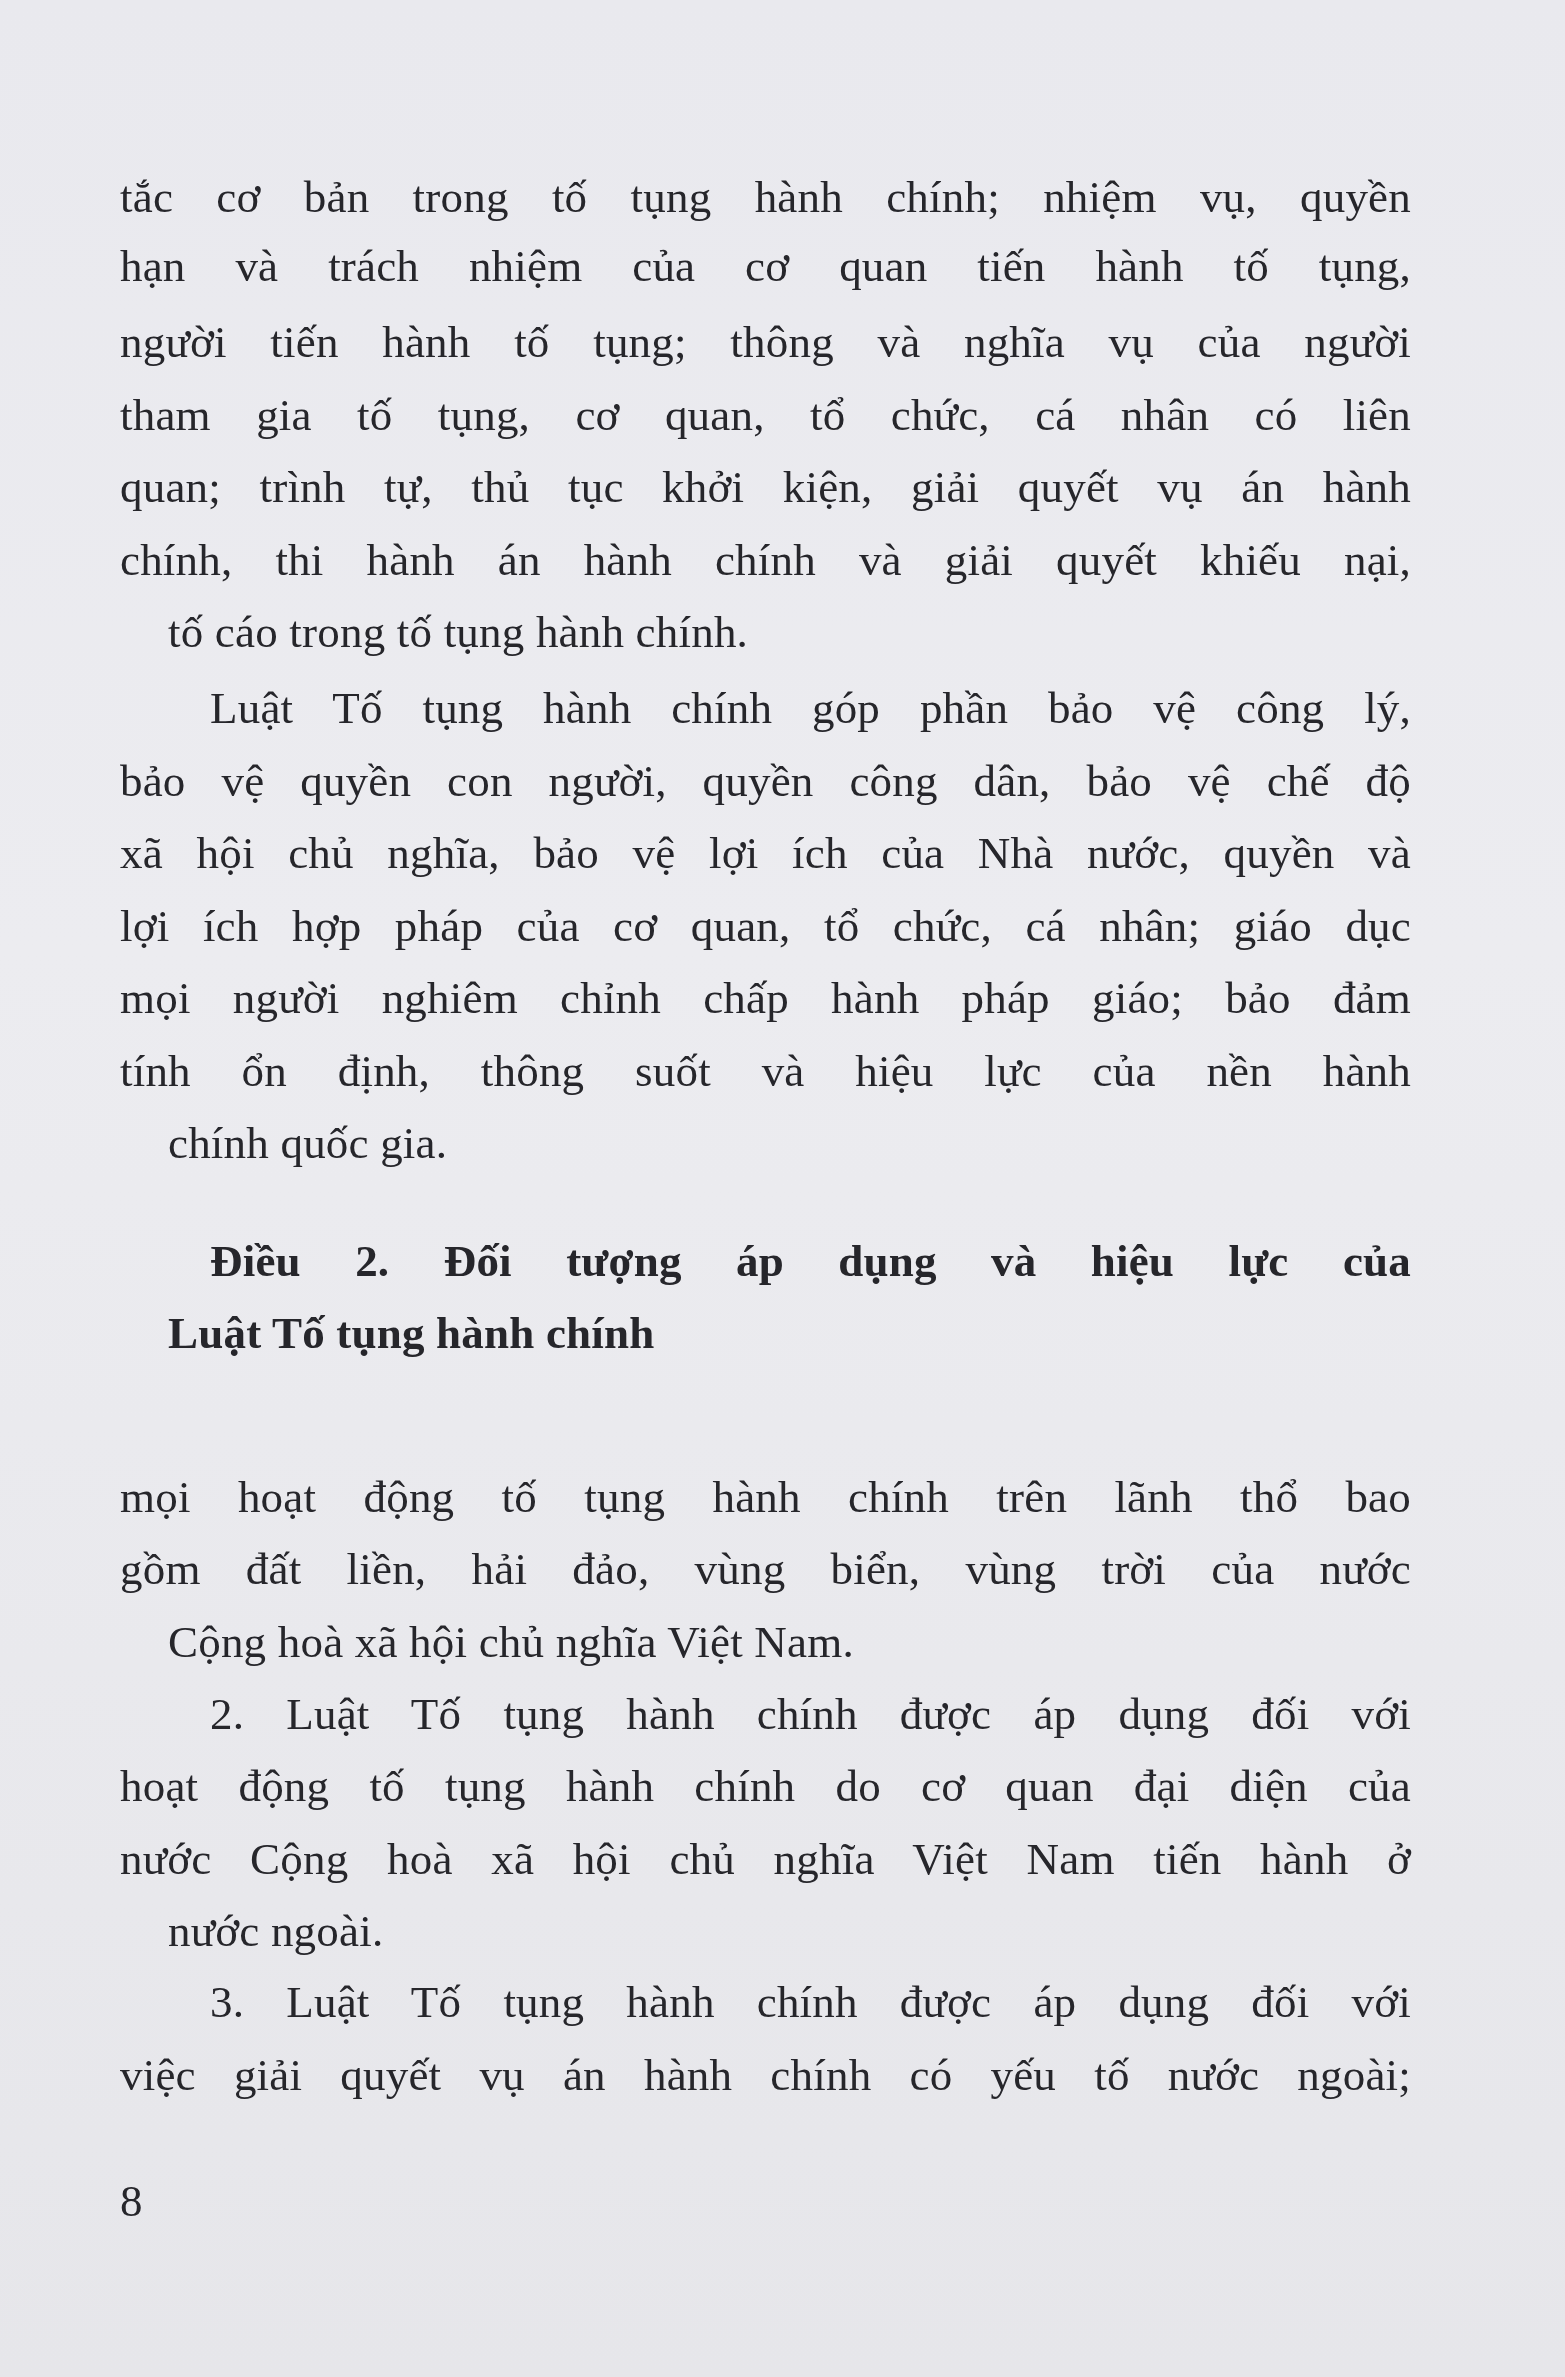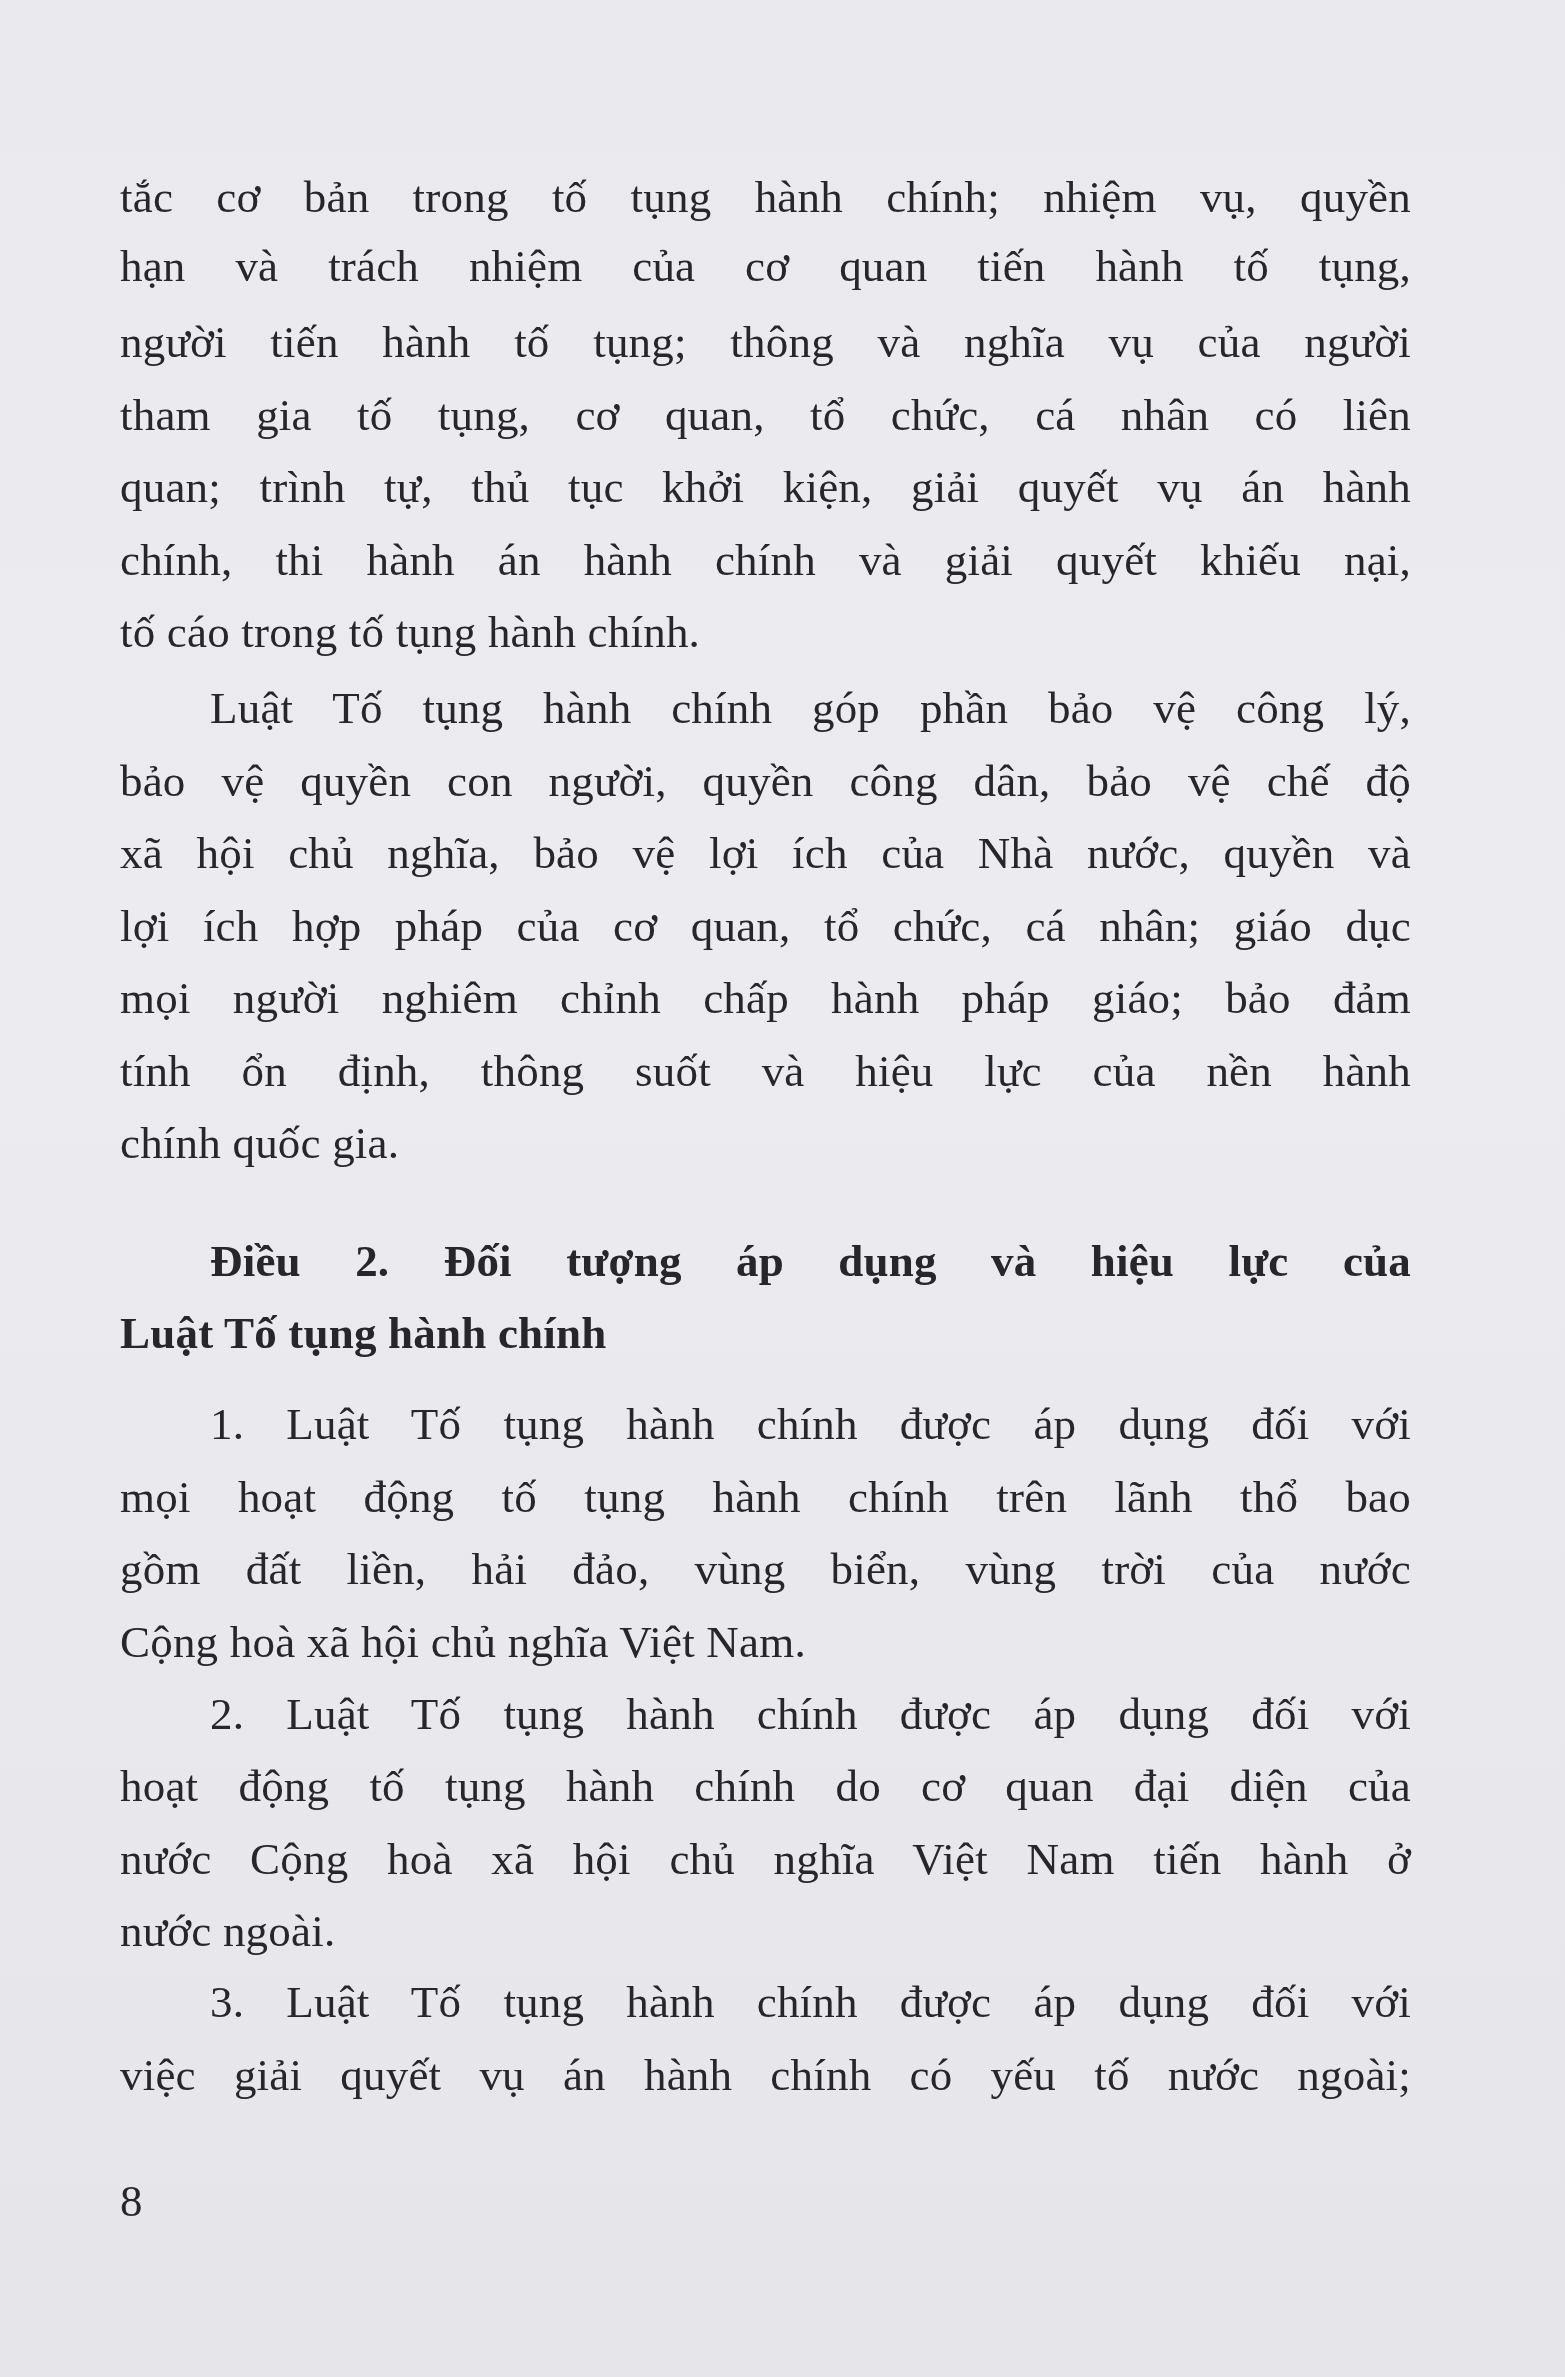--- a/index.html
+++ b/index.html
@@ -10,21 +10,21 @@
     color:#26262b;
     position:relative;
   }
   .page { position:absolute; left:0; top:0; width:1566px; height:2377px; }
   .line {
     position:absolute; left:120px; width:1291px;
     font-size:45px; line-height:72px; height:72px;
     white-space:nowrap; text-align:justify; text-align-last:justify;
     letter-spacing:0.2px;
   }
-  .line.last { text-align-last:left; }
+  .line.last { text-align-last:left;margin-left:48px; }
   .indent { left:210px; width:1201px; }
   .bold { font-weight:bold; }
   .pagenum {
     position:absolute; left:120px; top:2165px;
     font-size:45px; line-height:72px;
   }
 </style>
 </head>
 <body>
 
@@ -42,21 +42,20 @@
   <div class="line" style="top:745px">bảo vệ quyền con người, quyền công dân, bảo vệ chế độ</div>
   <div class="line" style="top:817px">xã hội chủ nghĩa, bảo vệ lợi ích của Nhà nước, quyền và</div>
   <div class="line" style="top:890px">lợi ích hợp pháp của cơ quan, tổ chức, cá nhân; giáo dục</div>
   <div class="line" style="top:962px">mọi người nghiêm chỉnh chấp hành pháp giáo; bảo đảm</div>
   <div class="line" style="top:1035px">tính ổn định, thông suốt và hiệu lực của nền hành</div>
   <div class="line last" style="top:1107px">chính quốc gia.</div>
 
   <div class="line indent bold" style="top:1225px">Điều 2. Đối tượng áp dụng và hiệu lực của</div>
   <div class="line bold last" style="top:1297px">Luật Tố tụng hành chính</div>
 
-  <div class="line indent" style="top:1388px">1. Luật Tố tụng hành chính được áp dụng đối với</div>
   <div class="line" style="top:1461px">mọi hoạt động tố tụng hành chính trên lãnh thổ bao</div>
   <div class="line" style="top:1533px">gồm đất liền, hải đảo, vùng biển, vùng trời của nước</div>
   <div class="line last" style="top:1606px">Cộng hoà xã hội chủ nghĩa Việt Nam.</div>
 
   <div class="line indent" style="top:1678px">2. Luật Tố tụng hành chính được áp dụng đối với</div>
   <div class="line" style="top:1750px">hoạt động tố tụng hành chính do cơ quan đại diện của</div>
   <div class="line" style="top:1823px">nước Cộng hoà xã hội chủ nghĩa Việt Nam tiến hành ở</div>
   <div class="line last" style="top:1895px">nước ngoài.</div>
 
   <div class="line indent" style="top:1966px">3. Luật Tố tụng hành chính được áp dụng đối với</div>

